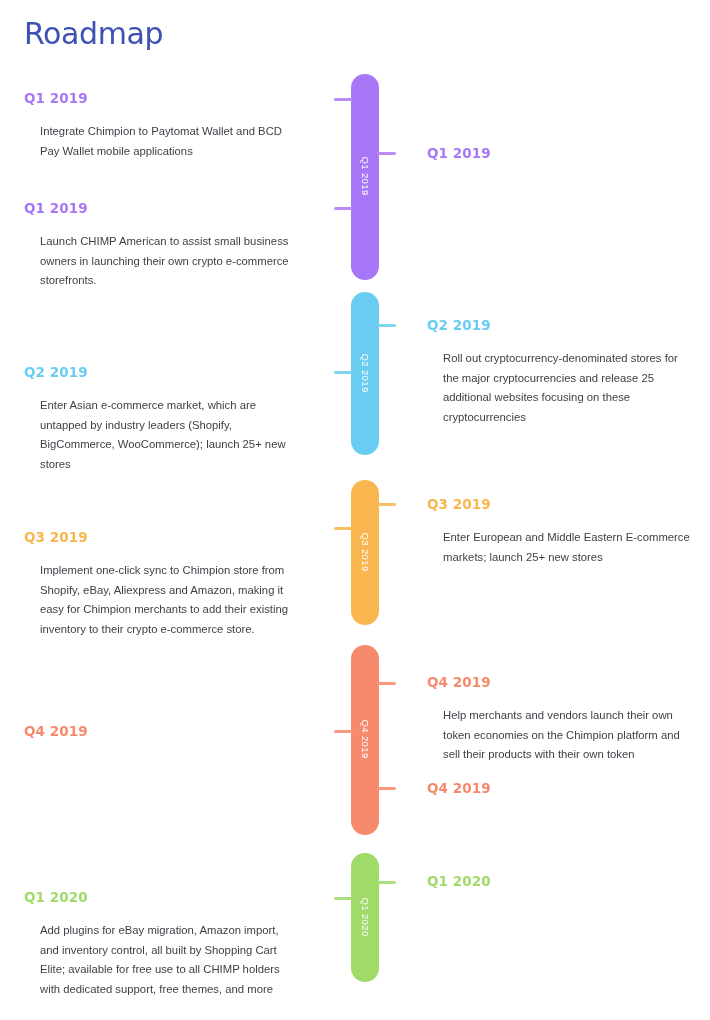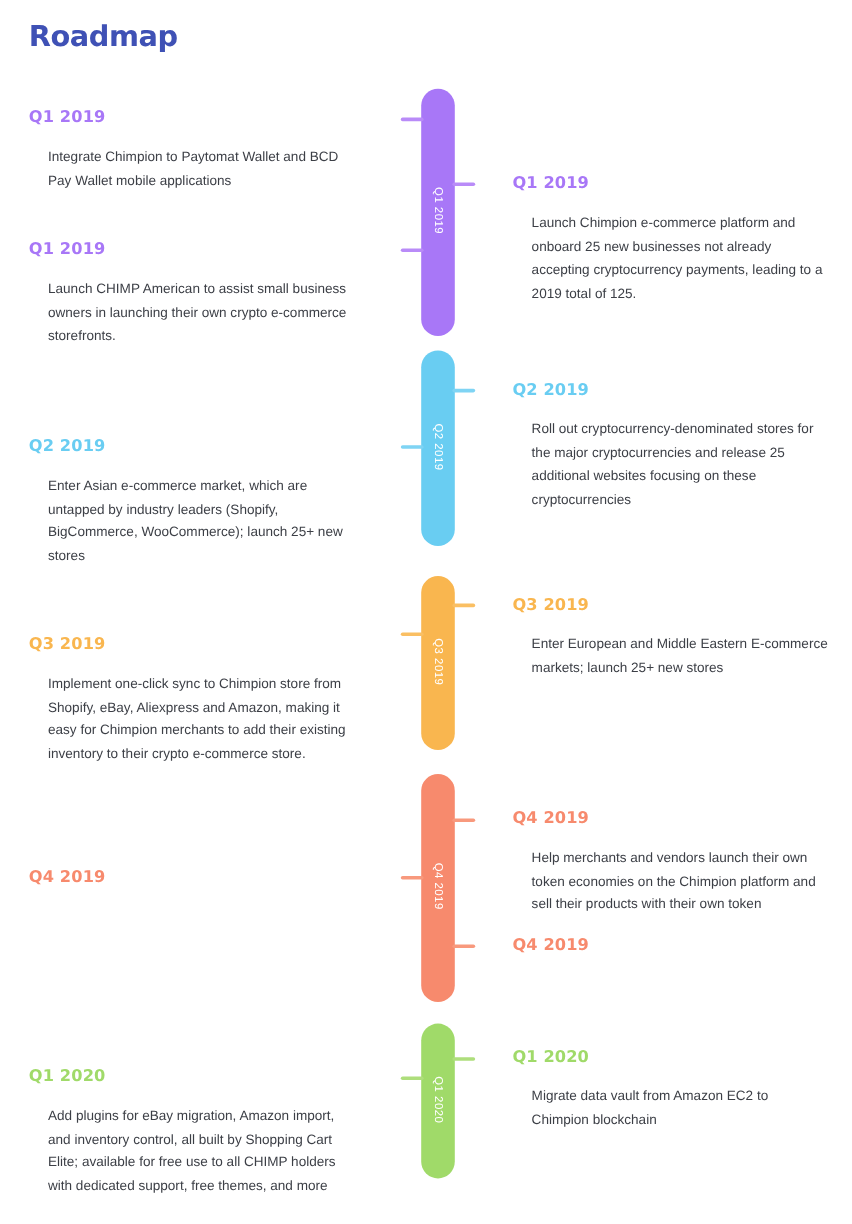--- a/index.html
+++ b/index.html
@@ -17,22 +17,22 @@
     height: 1020px;
     overflow: hidden;
     background: #ffffff;
   }
 
   
   .page-title {
     position: absolute;
     left: 24px;
     top: 16px;
-    font-size: 24px;
-    font-weight: bold;
+    font-size: 30px;
+    font-weight: normal;
     letter-spacing: -0.4px;
     color: #3f51b5;
     font-family: "DejaVu Sans", sans-serif;
   }
 
   
   .spine {
     position: absolute;
     left: 351px;
     width: 28px;
@@ -161,21 +161,20 @@
     <div class="entry-heading" style="color:#f78a6d;">Q4 2019</div>
   </div>
 
   <div class="entry col-left" style="top:889px;">
     <div class="entry-heading" style="color:#a0da69;">Q1 2020</div>
     <div class="entry-body">Add plugins for eBay migration, Amazon import, and inventory control, all built by Shopping Cart Elite; available for free use to all CHIMP holders with dedicated support, free themes, and more</div>
   </div>
 
   <div class="entry col-right" style="top:145px;">
     <div class="entry-heading" style="color:#a877f7;">Q1 2019</div>
-    <div class="entry-body">Launch Chimpion e-commerce platform and onboard 25 new businesses not already accepting cryptocurrency payments, leading to a 2019 total of 125.</div>
   </div>
 
   <div class="entry col-right" style="top:317px;">
     <div class="entry-heading" style="color:#69cdf2;">Q2 2019</div>
     <div class="entry-body">Roll out cryptocurrency-denominated stores for the major cryptocurrencies and release 25 additional websites focusing on these cryptocurrencies</div>
   </div>
 
   <div class="entry col-right" style="top:496px;">
     <div class="entry-heading" style="color:#f9b64f;">Q3 2019</div>
     <div class="entry-body">Enter European and Middle Eastern E-commerce markets; launch 25+ new stores</div>
@@ -185,16 +184,15 @@
     <div class="entry-heading" style="color:#f78a6d;">Q4 2019</div>
     <div class="entry-body">Help merchants and vendors launch their own token economies on the Chimpion platform and sell their products with their own token</div>
   </div>
 
   <div class="entry col-right" style="top:780px;">
     <div class="entry-heading" style="color:#f78a6d;">Q4 2019</div>
   </div>
 
   <div class="entry col-right" style="top:873px;">
     <div class="entry-heading" style="color:#a0da69;">Q1 2020</div>
-    <div class="entry-body">Migrate data vault from Amazon EC2 to Chimpion blockchain</div>
   </div>
 
 </div>
 
 </body></html>

